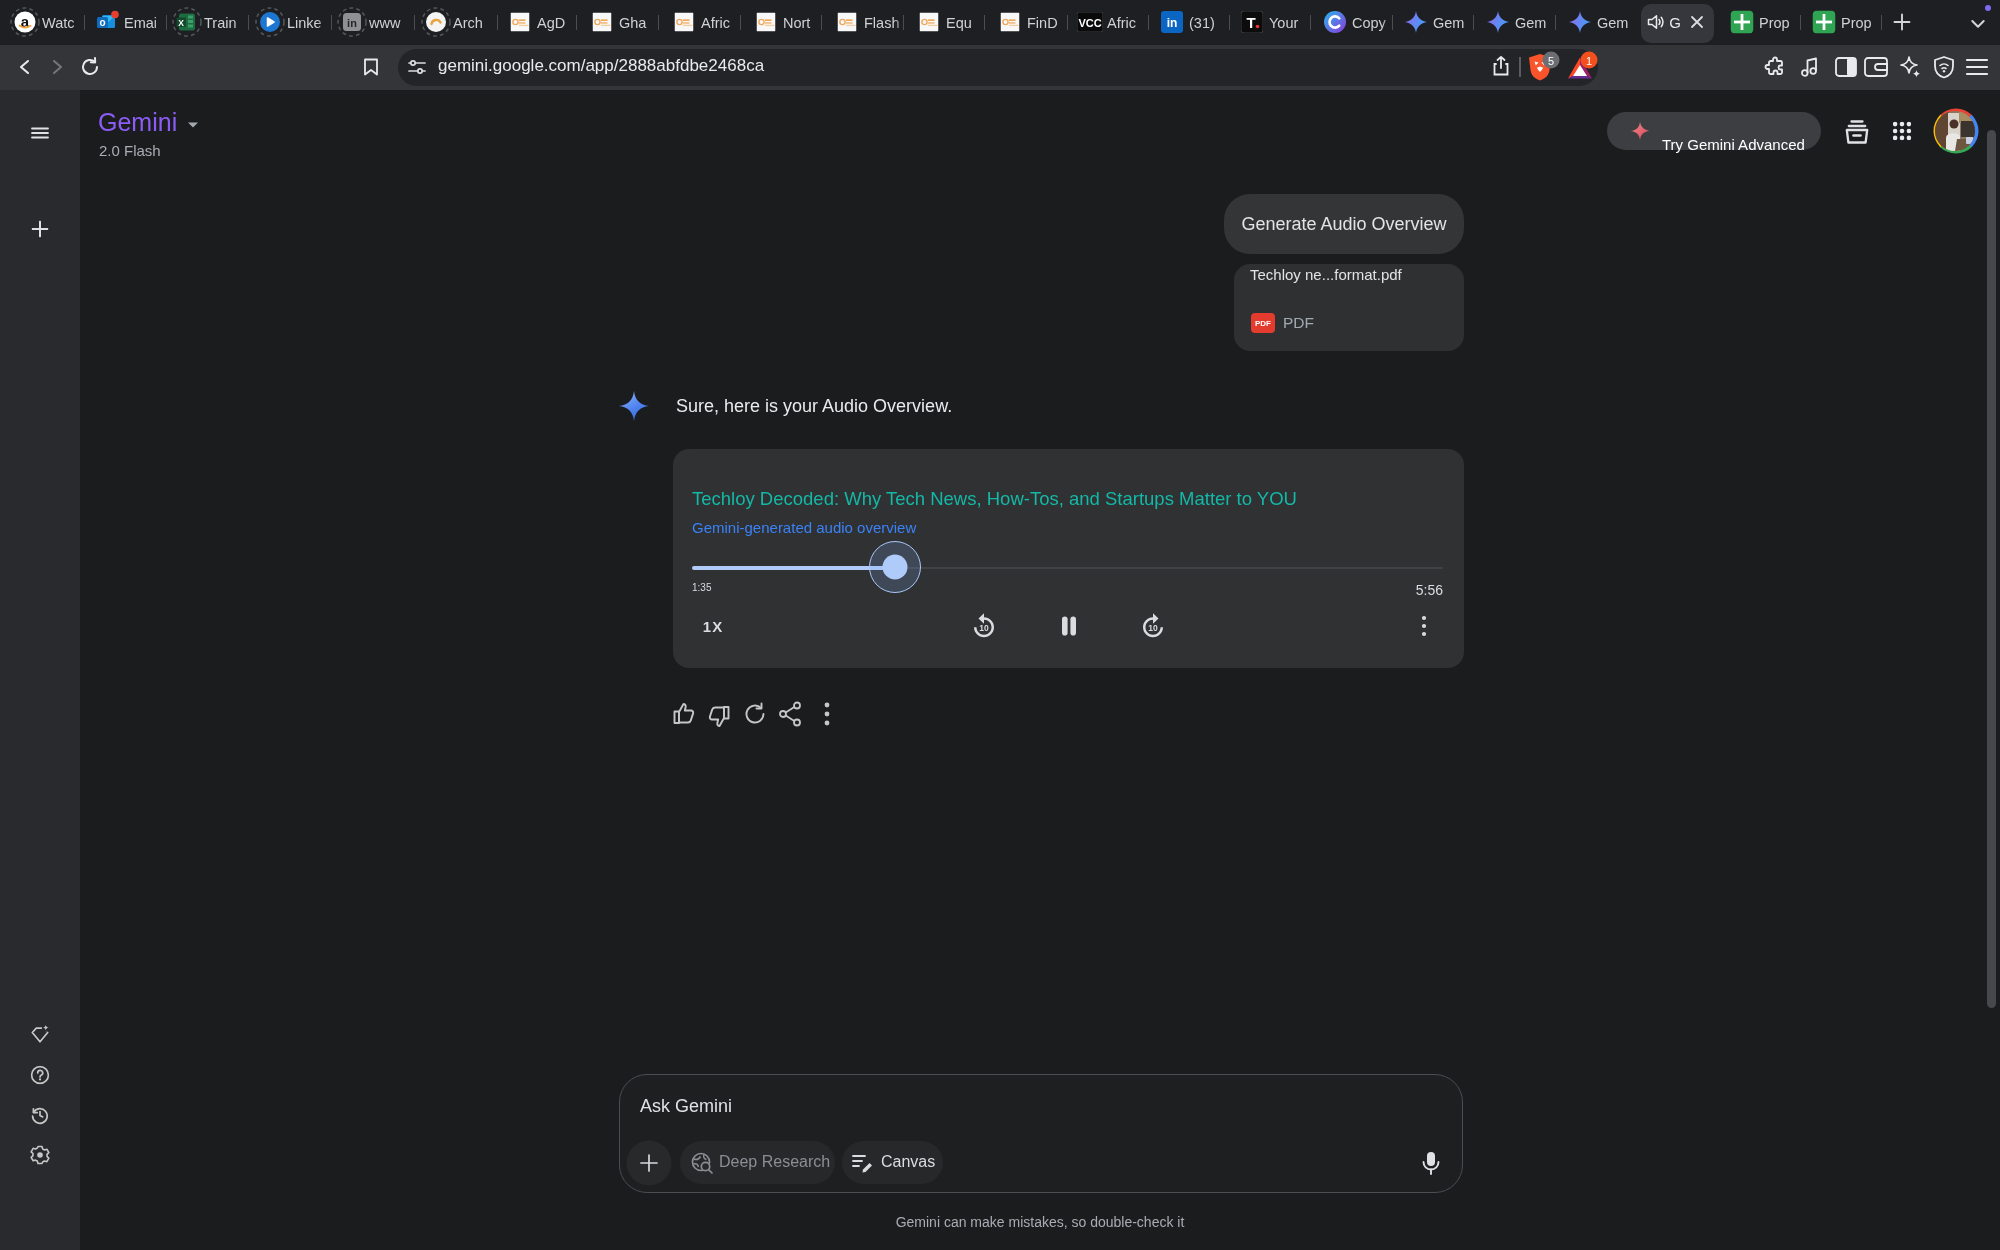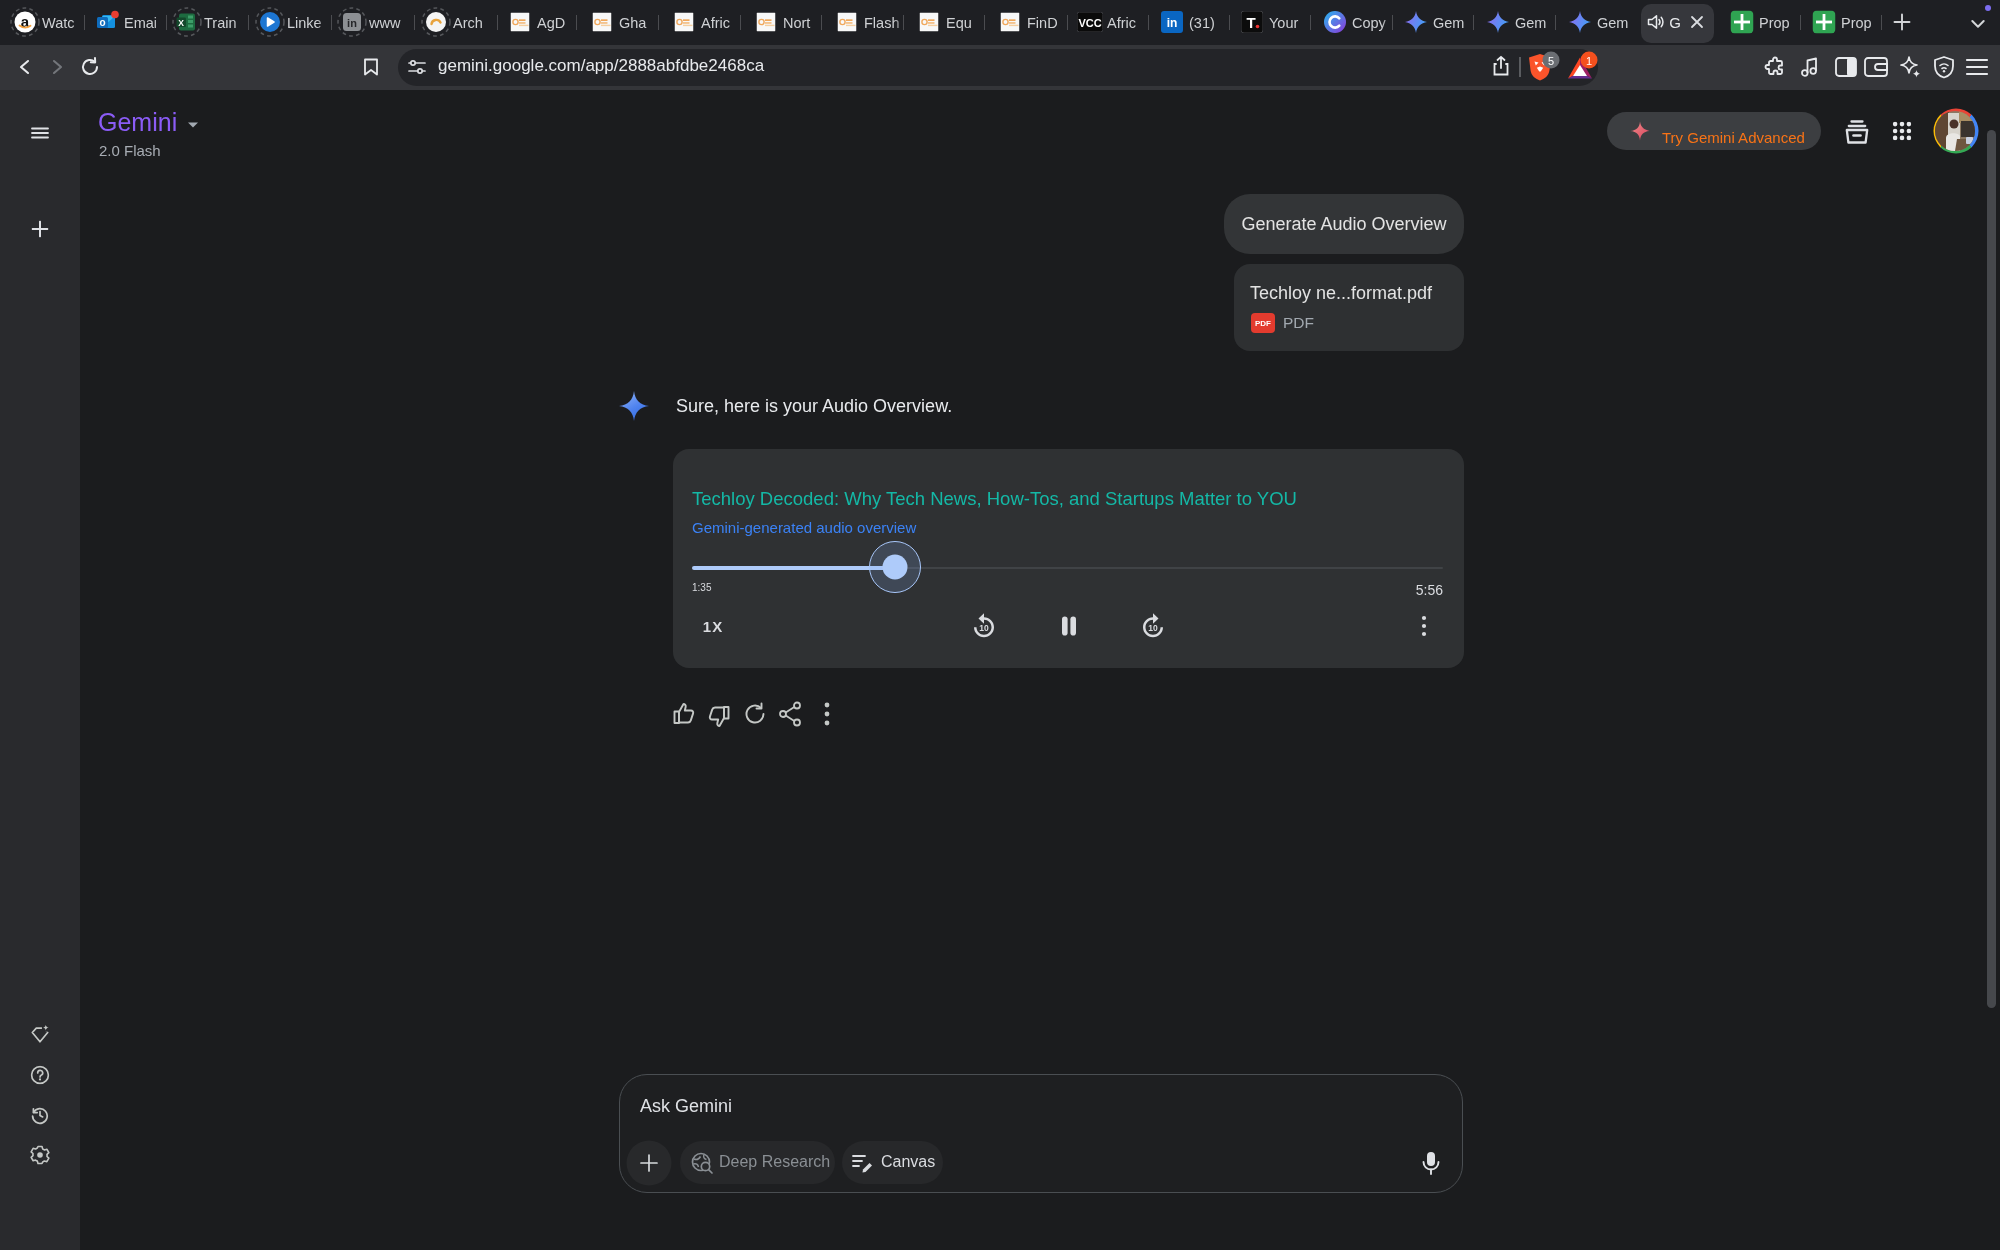--- a/index.html
+++ b/index.html
@@ -351,21 +351,21 @@
 <div class="abs" style="left:1607px;top:112px;width:214px;height:38px;background:#3c3e41;border-radius:19px;"></div>
 <svg class="abs ctr " style="left:1640px;top:131px" width="20" height="20" viewBox="0 0 20 20" fill="none">
       <defs>
         <linearGradient id="redspark" x1="0" y1="0" x2="1" y2="1">
           <stop offset="0" stop-color="#f08e8a"></stop>
           <stop offset="1" stop-color="#d9415c"></stop>
         </linearGradient>
       </defs>
       <path d="M10 0.5 C10.6 5.6 13.4 8.4 19.5 10 C13.4 10.6 10.6 13.4 10 19.5 C9.4 13.4 6.6 10.6 0.5 10 C6.6 9.4 9.4 6.6 10 0.5 Z" fill="url(#redspark)"></path>
     </svg>
-<div class="abs" style="left:1662px;top:129px;font-size:15px;color:#f97316;">Try Gemini Advanced</div>
+<div class="abs" style="left:1662px;top:136px;font-size:15px;color:#ffffff;">Try Gemini Advanced</div>
 <svg class="abs ctr " style="left:1857px;top:131px" width="26" height="26" viewBox="0 0 26 26" fill="none">
       <path d="M7.5 3.5 H18.5" stroke="#dfe1e5" stroke-width="2.3" stroke-linecap="round"></path>
       <path d="M4.8 8 H21.2" stroke="#dfe1e5" stroke-width="2.3" stroke-linecap="round"></path>
       <path d="M2.8 12 H23.2 L21.6 24.5 H4.4 Z" stroke="#dfe1e5" stroke-width="2.3" fill="none" stroke-linejoin="round"></path>
       <path d="M9.5 17.5 H16.5" stroke="#dfe1e5" stroke-width="2.6" stroke-linecap="round"></path>
     </svg>
 <svg class="abs ctr " style="left:1902px;top:131px" width="19" height="19" viewBox="0 0 19 19" fill="none">
       <circle cx="2.6" cy="2.6" r="2.3" fill="#e8eaed"></circle>
       <circle cx="9.5" cy="2.6" r="2.3" fill="#e8eaed"></circle>
       <circle cx="16.400000000000002" cy="2.6" r="2.3" fill="#e8eaed"></circle>
@@ -390,21 +390,21 @@
         <rect x="24" y="0" width="16" height="12" fill="#a88d63"></rect>
         <rect x="26" y="10" width="14" height="16" fill="#3a332e"></rect>
         <circle cx="19" cy="13" r="4.5" fill="#4a3228"></circle>
         <path d="M11 40 V27 C11 21 25 21 25 26 V40 Z" fill="#e9e7e3"></path>
         <path d="M22 28 H38 V40 H20 Z" fill="#6e5740"></path>
         <rect x="31" y="26" width="7" height="7" rx="1" fill="#c8cfe0"></rect>
       </g>
     </svg>
 <div class="abs" style="left:1224px;top:194px;width:240px;height:60px;background:#333537;border-radius:26px;display:flex;align-items:center;justify-content:center;font-size:18px;color:#e3e3e3;">Generate Audio Overview</div>
 <div class="abs" style="left:1234px;top:264px;width:230px;height:87px;background:#2e3032;border-radius:16px;"></div>
-<div class="abs" style="left:1250px;top:283px;font-size:18px;color:#e3e3e3;">Techloy ne...format.pdf</div>
+<div class="abs" style="left:1250px;top:266px;font-size:15px;color:#e3e3e3;">Techloy ne...format.pdf</div>
 <div class="abs" style="left:1251px;top:313px;width:24px;height:20px;background:#e33b2e;border-radius:4px;display:flex;align-items:center;justify-content:center;color:#fff;font-size:8px;font-weight:bold;">PDF</div>
 <div class="abs" style="left:1283px;top:314px;font-size:15.5px;color:#a2a9b0;">PDF</div>
 <svg class="abs ctr " style="left:634px;top:406px" width="32" height="32" viewBox="0 0 32 32" fill="none">
       <defs>
         <linearGradient id="gspark" x1="0.2" y1="0" x2="0.8" y2="1">
           <stop offset="0" stop-color="#8ab0f8"></stop>
           <stop offset="0.55" stop-color="#4e82ee"></stop>
           <stop offset="1" stop-color="#2f6ae3"></stop>
         </linearGradient>
       </defs>
@@ -484,13 +484,14 @@
 <svg class="abs ctr " style="left:862px;top:1163px" width="24" height="24" viewBox="0 0 24 24" fill="none">
       <path d="M3 5 H15 M3 10 H12 M3 15 H9" stroke="#dadce0" stroke-width="1.8" stroke-linecap="round"></path>
       <path d="M13 18.5 L19.5 12 L22 14.5 L15.5 21 L12.5 21.5 Z" fill="#dadce0"></path>
     </svg>
 <div class="abs" style="left:881px;top:1153px;font-size:16px;color:#dadce0;">Canvas</div>
 <svg class="abs ctr " style="left:1431px;top:1163px" width="22" height="26" viewBox="0 0 22 26" fill="none">
       <rect x="7" y="2" width="8" height="14" rx="4" fill="#dfe1e5"></rect>
       <path d="M3.5 12 a7.5 7.5 0 0 0 15 0" stroke="#dfe1e5" stroke-width="1.9" fill="none" stroke-linecap="round"></path>
       <path d="M11 19.5 V24" stroke="#dfe1e5" stroke-width="1.9" stroke-linecap="round"></path>
     </svg>
+<div class="abs" style="left:0px;top:1214px;width:2000px;text-align:center;font-size:14px;color:#a8adb4;"><span style="margin-left:80px">Gemini can make mistakes, so double-check it</span></div>
 <div class="abs" style="left:1987px;top:130px;width:9px;height:878px;background:#46484c;border-radius:5px;"></div>
 </div>
 </body></html>

